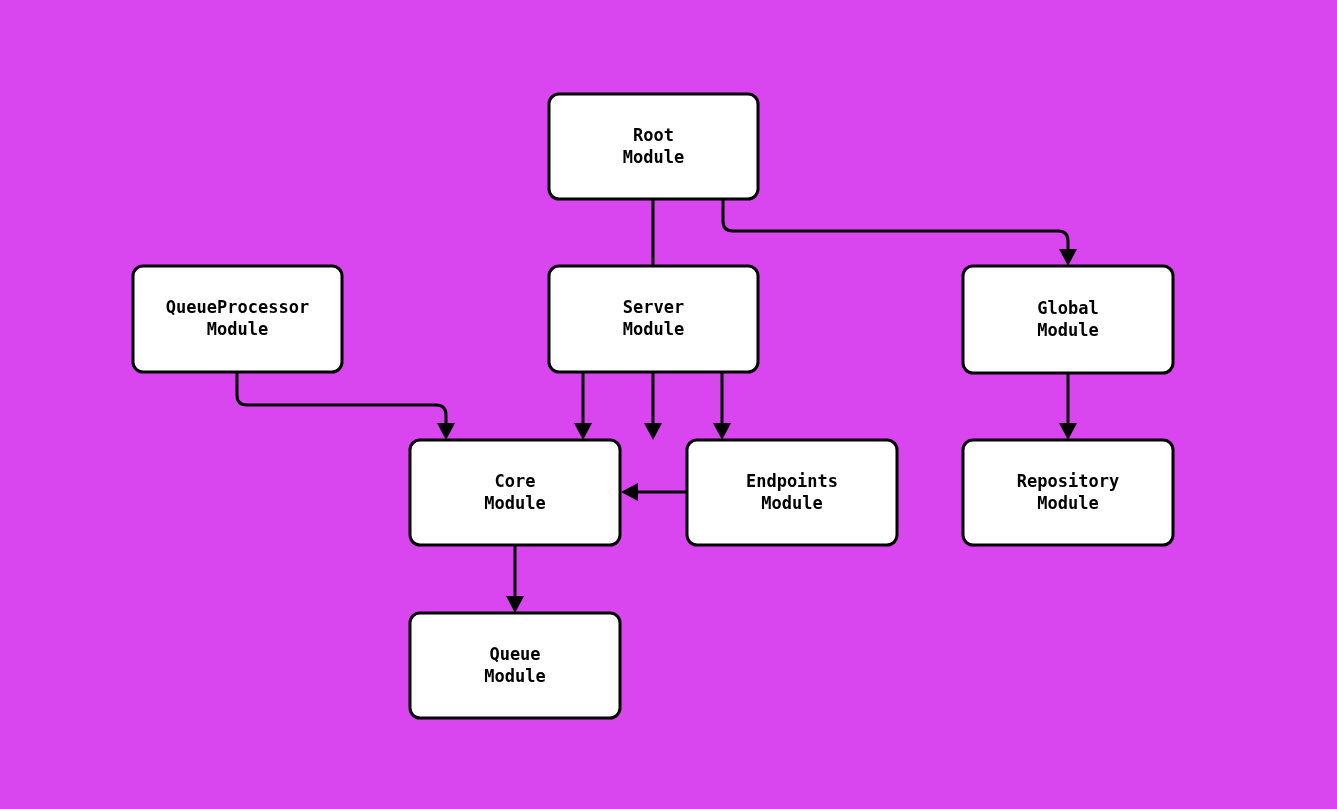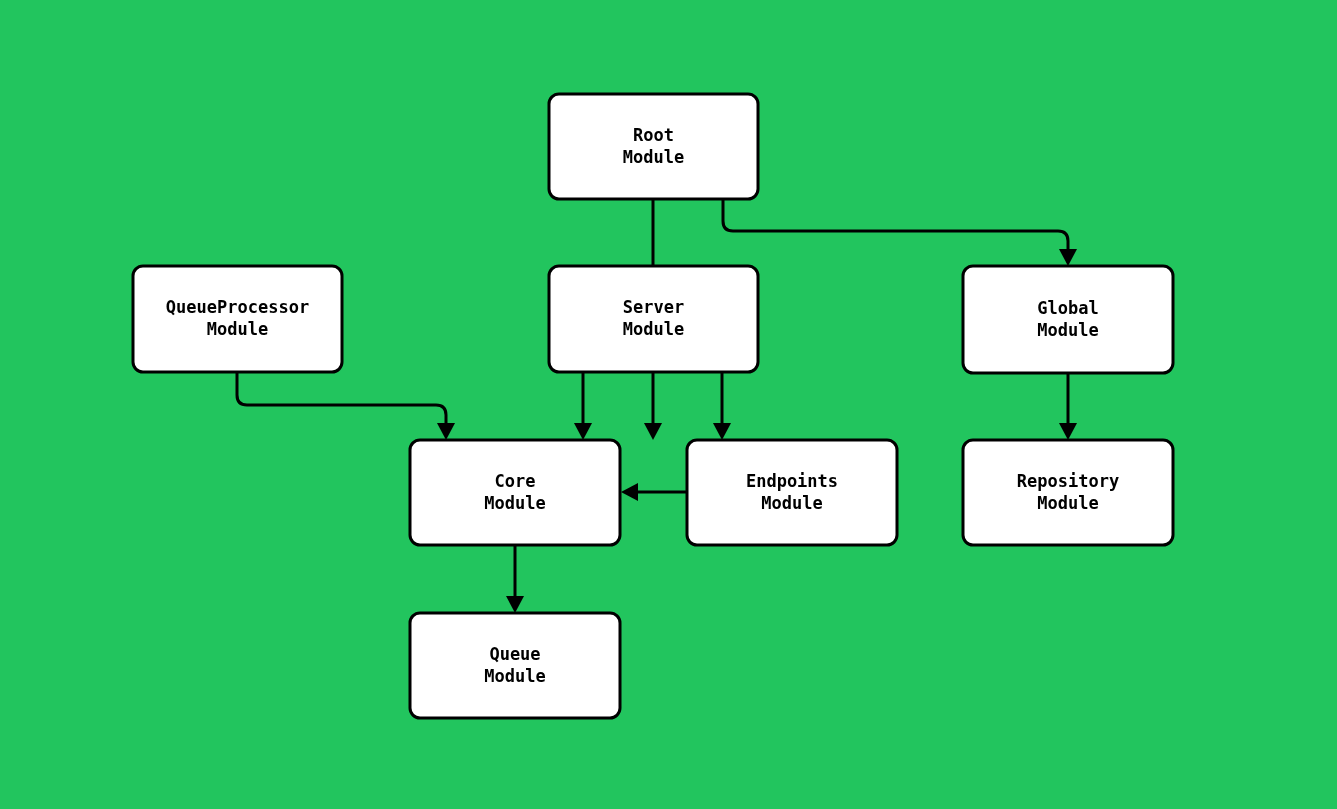--- a/index.html
+++ b/index.html
@@ -11,21 +11,21 @@
   body {
     width: 1337px;
     height: 809px;
     font-family: "DejaVu Sans Mono", "Liberation Mono", monospace;
     overflow: hidden;
   }
   #diagram-canvas {
     position: relative;
     width: 1337px;
     height: 809px;
-    background: #22c55e;
+    background: #d946ef;
   }
   svg.diagram {
     display: block;
     width: 1337px;
     height: 809px;
   }
   .node-rect {
     fill: #ffffff;
     stroke: #000000;
     stroke-width: 3;

